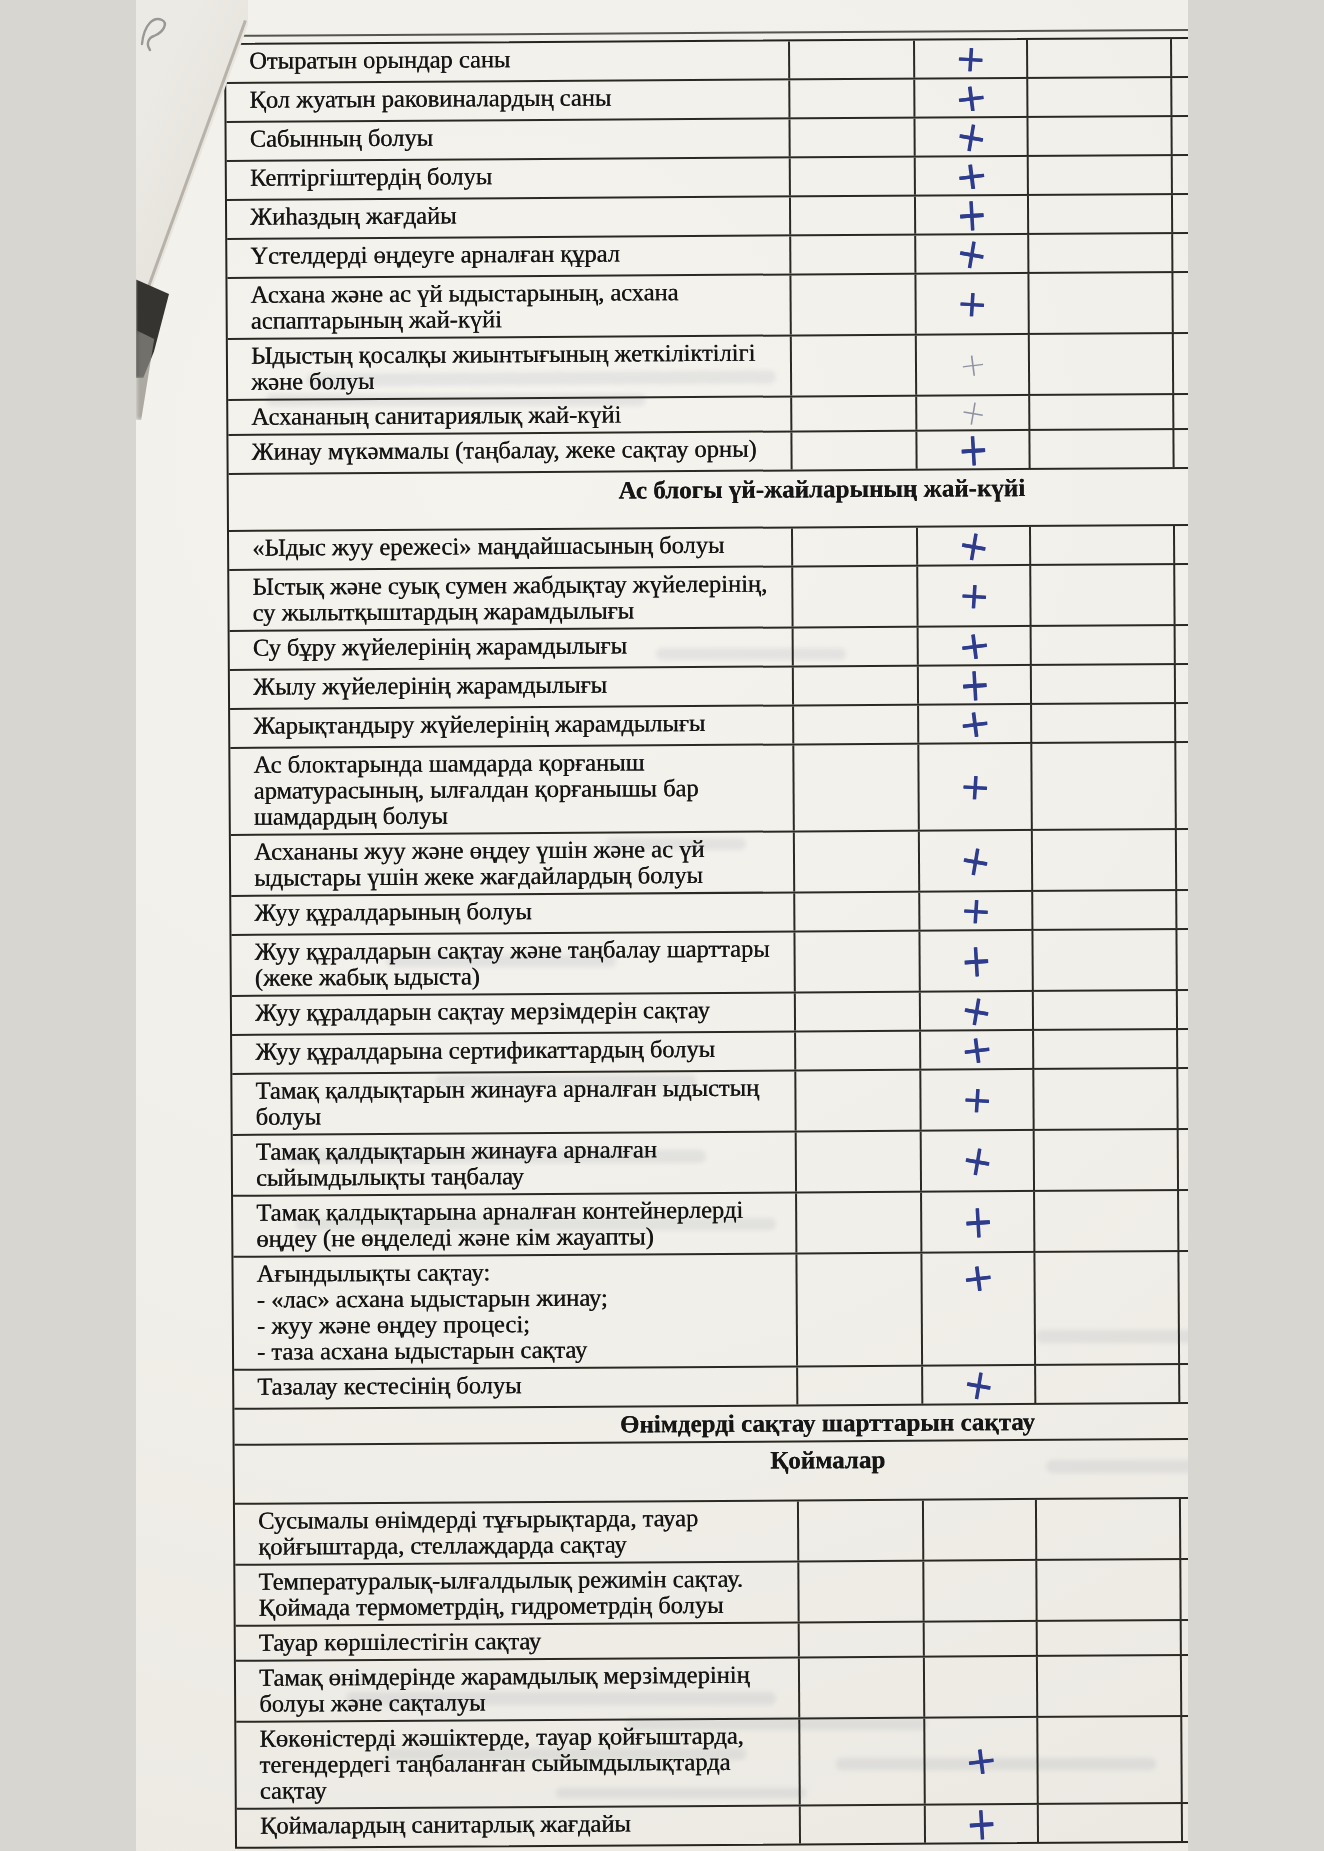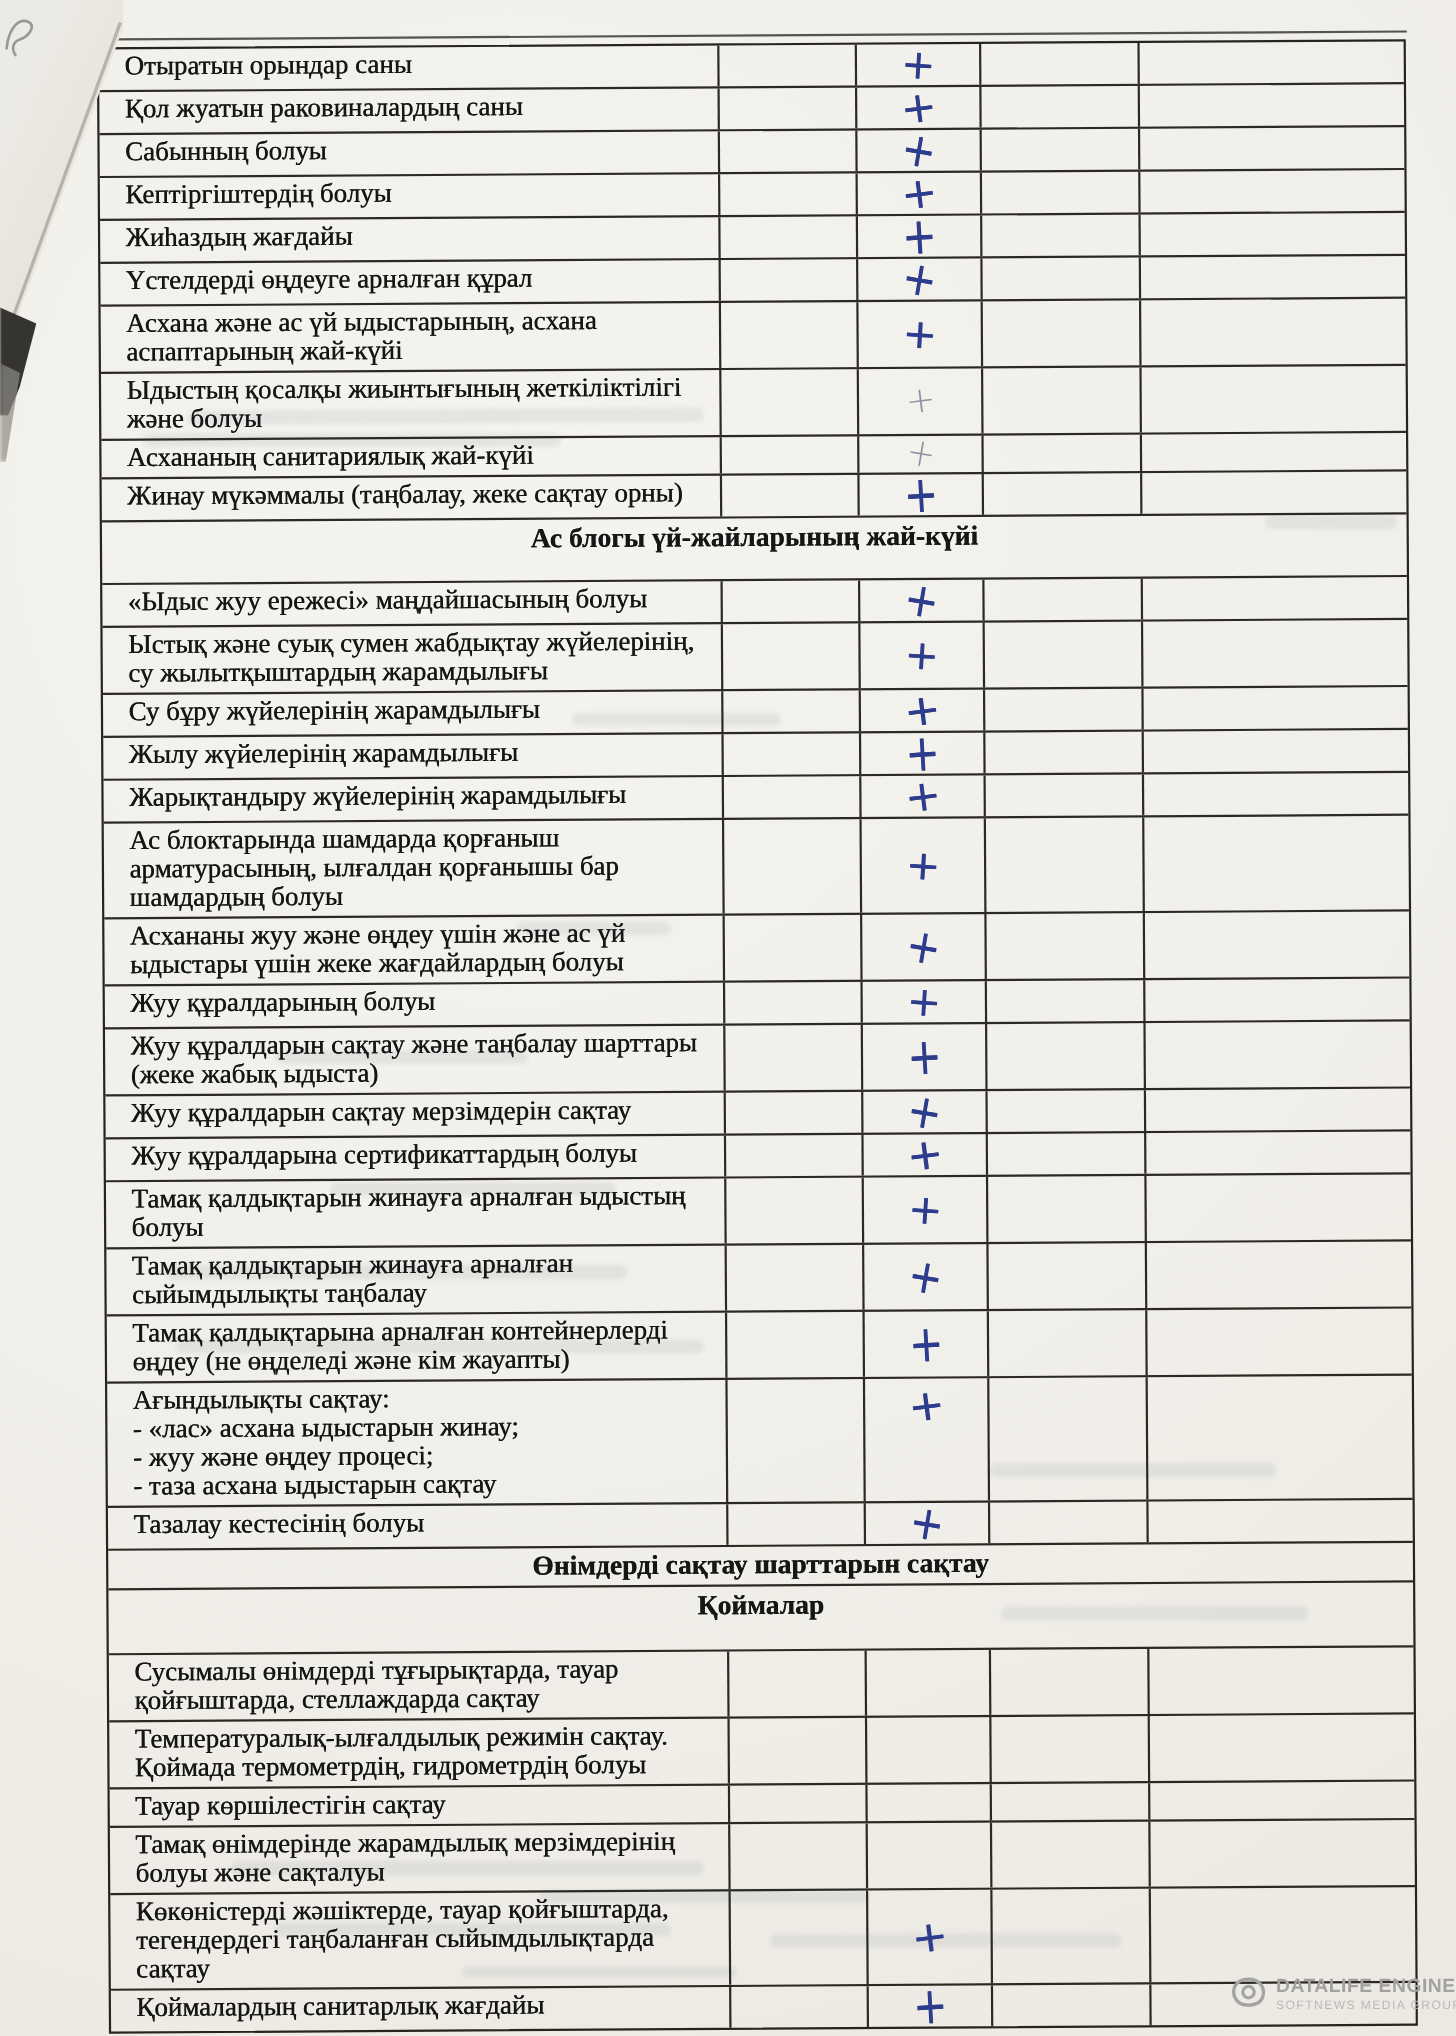--- a/index.html
+++ b/index.html
@@ -1,18 +1,18 @@
 <!DOCTYPE html>
 <html><head>
 <meta charset="utf-8">
 <style>
   html,body{margin:0;padding:0;background:#d8d6d0;}
   .page{
     position:relative;
-    width:1324px;height:1851px;
+    width:1052px;height:1851px;
     margin:0 auto;
     overflow:hidden;
     background:radial-gradient(circle at 35% 25%, #f5f3ee 0%, #f1efe9 55%, #ebe9e2 100%);
     font-family:"Liberation Serif","DejaVu Serif",serif;
     color:#161616;
   }
   
   .fold{
     position:absolute;left:0;top:0;width:140px;height:340px;z-index:6;
     background:linear-gradient(115deg,#eceae4 20%,#e3e0d9 70%);

